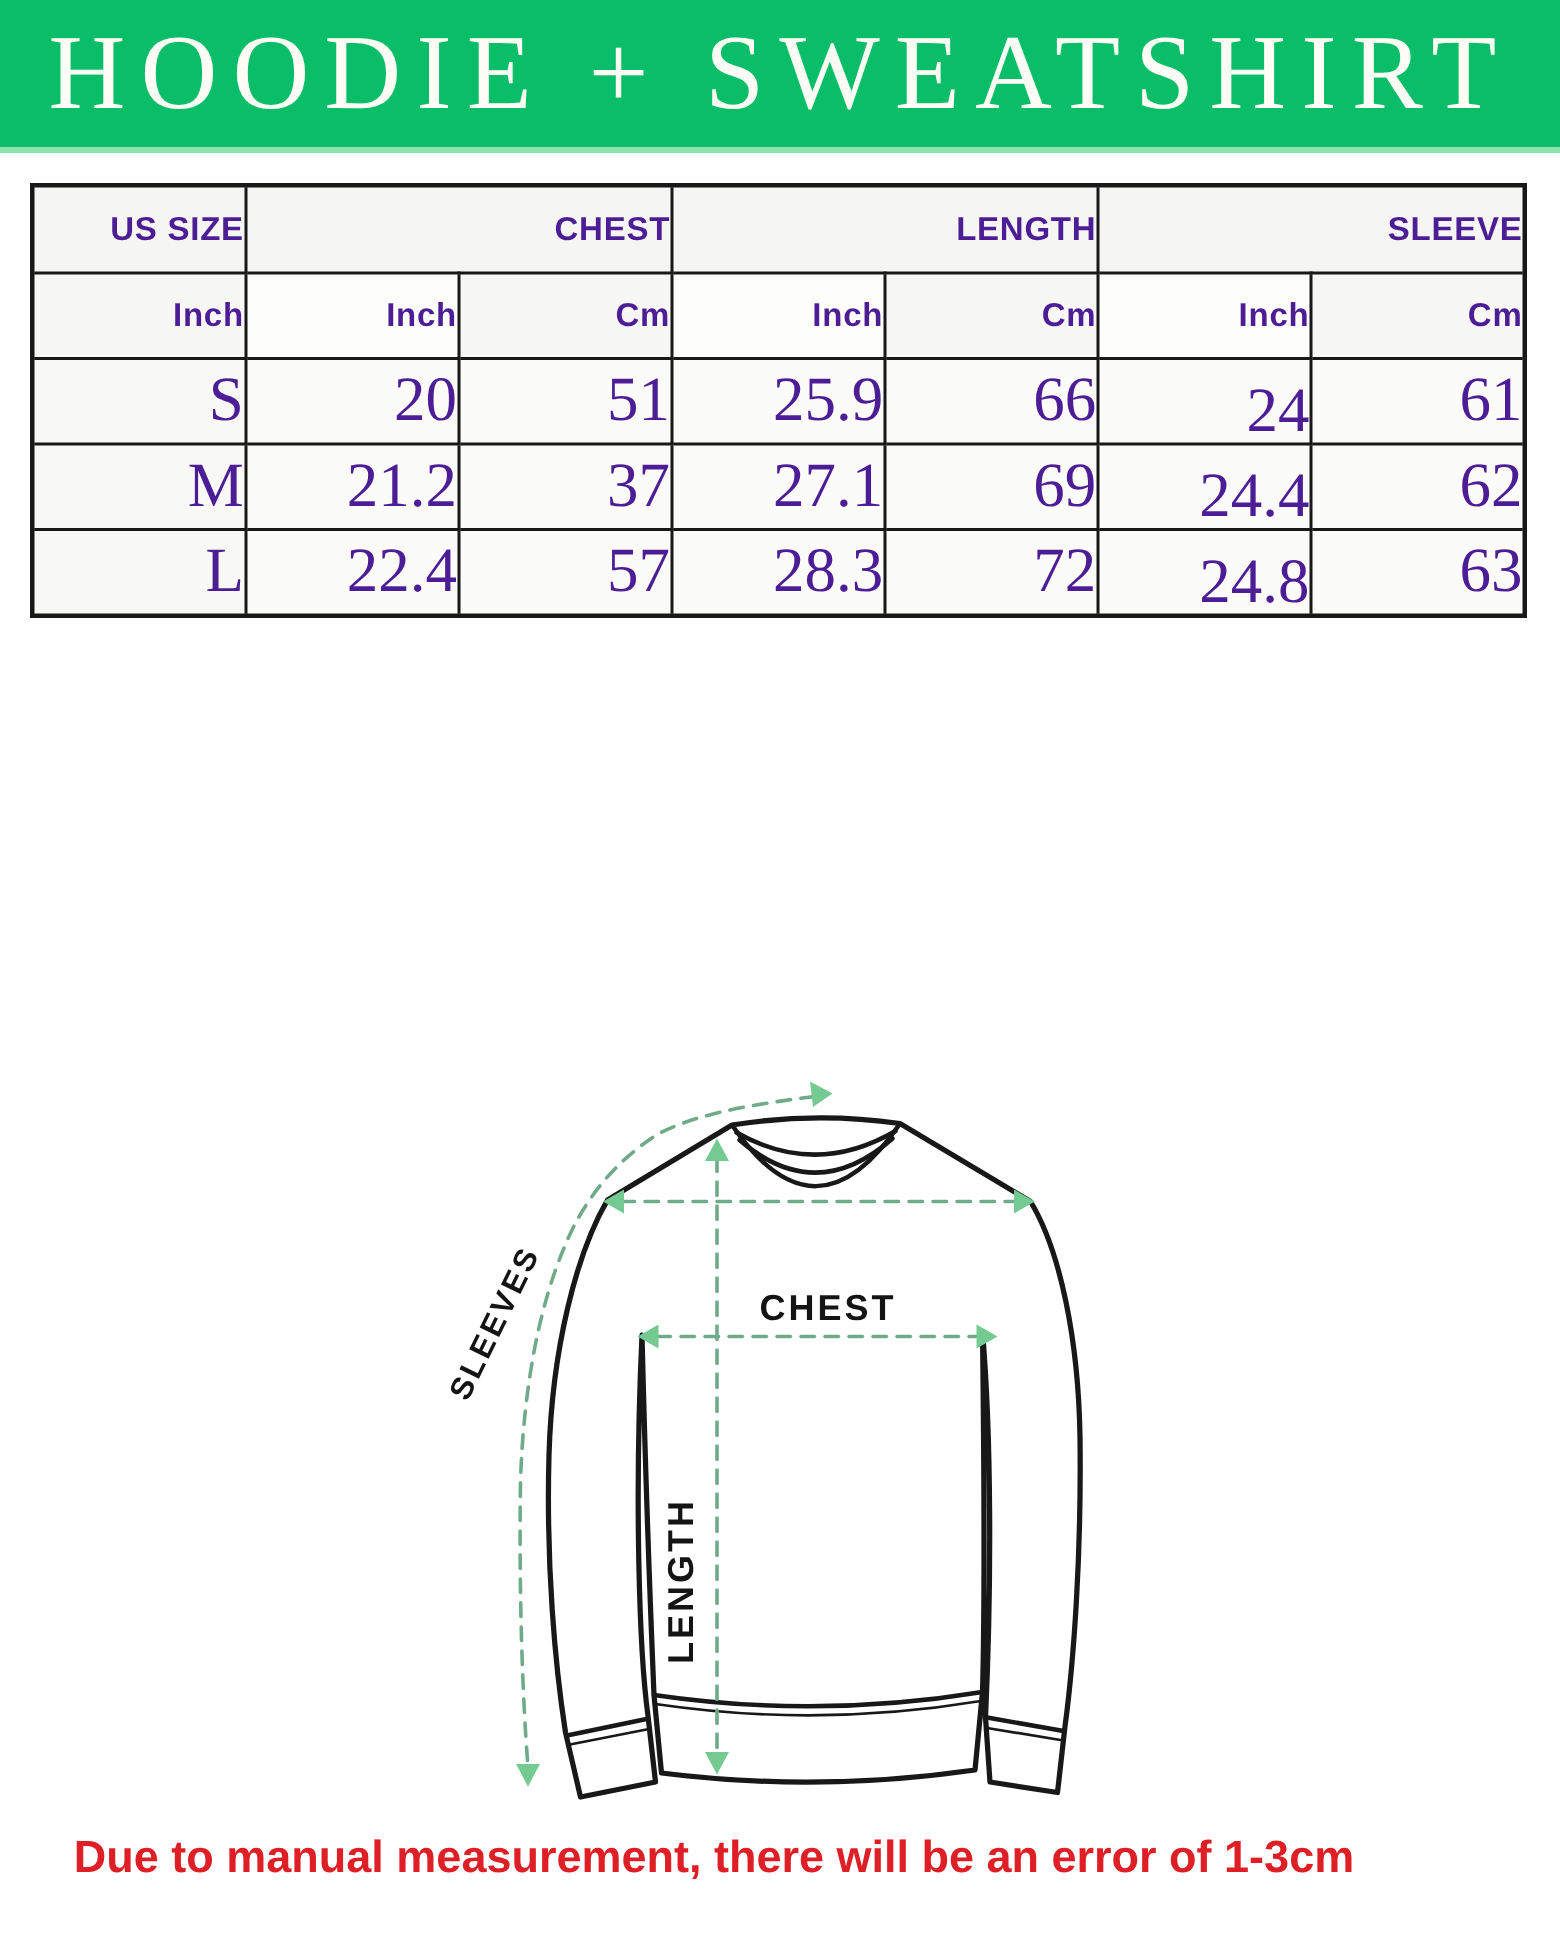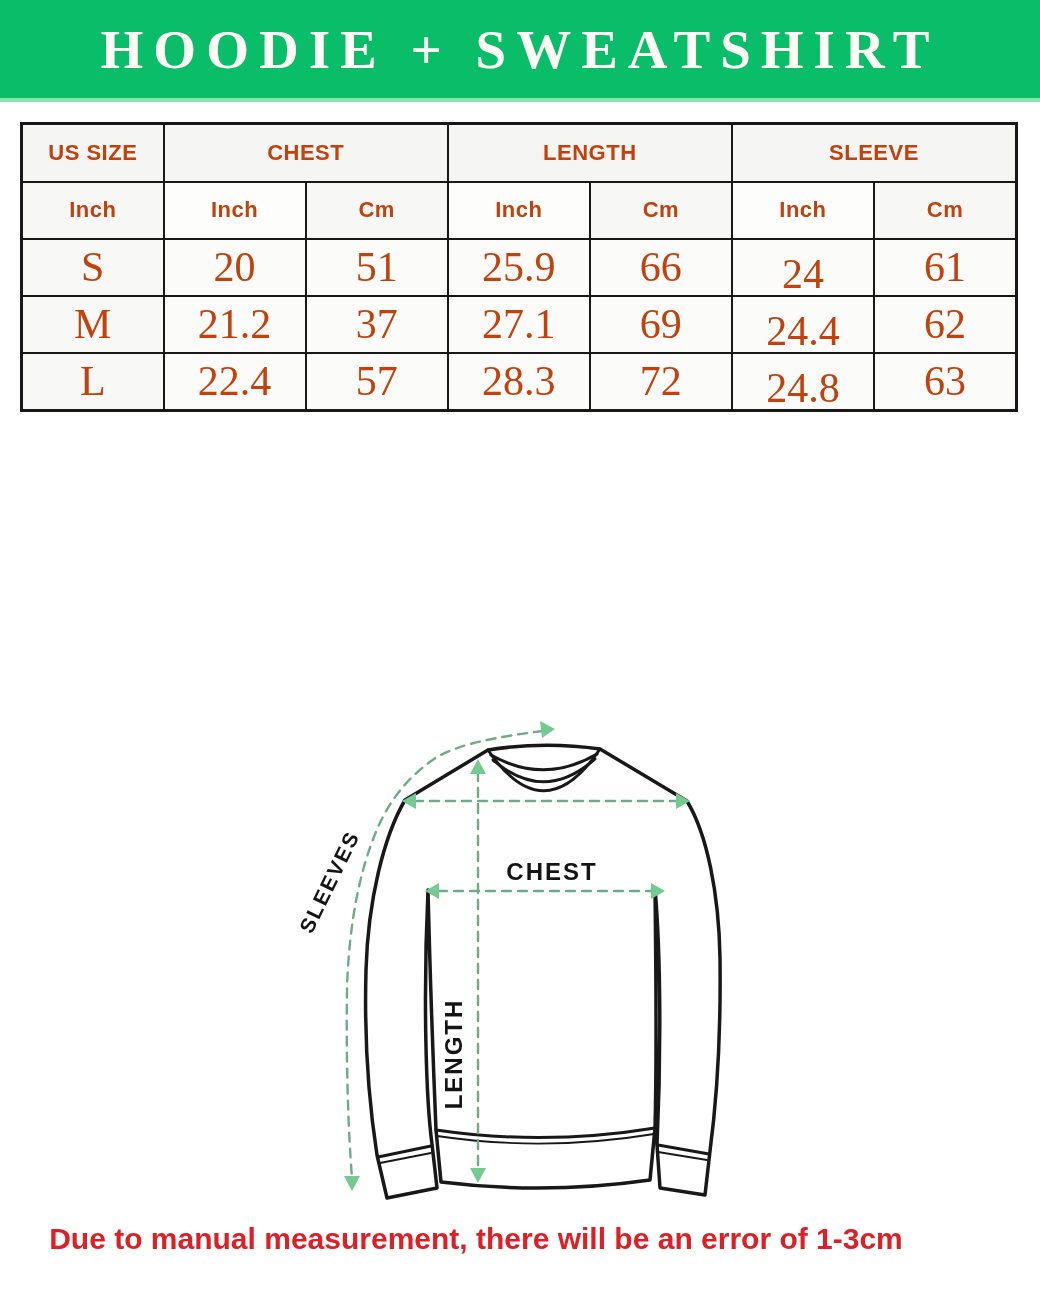--- a/index.html
+++ b/index.html
@@ -18,33 +18,33 @@
   }
   
   .banner{
     position:absolute;top:0;left:0;width:1040px;height:102px;
     background:var(--banner-bg);
     border-bottom:4px solid var(--banner-edge);
     display:flex;align-items:center;justify-content:center;
   }
   .banner-title{
     font-family:"Liberation Serif",serif;
-    font-size:55px;letter-spacing:10px;color:#fdfdf6;font-weight:700;
+    font-size:71px;letter-spacing:10px;color:#fdfdf6;font-weight:400;
     white-space:nowrap;
   }
   
   .chart{
     position:absolute;top:122px;left:20px;width:998px;
     border-collapse:collapse;table-layout:fixed;
     border:3px solid var(--ink);
   }
   .chart th,.chart td{
     border:2.5px solid var(--ink);
-    text-align:center;vertical-align:middle;
-    color:#c2410c;
+    text-align:right;vertical-align:middle;
+    color:#4c1d95;
   }
   .chart th{
     font-size:22px;font-weight:bold;background:#f5f5f4;
     height:58px;letter-spacing:.5px;
   }
   .chart thead tr:nth-child(2) th{height:57px;background:#f7f7f6;}
   .chart thead tr:nth-child(2) th:nth-child(even){background:#fdfdfc;}
   .chart td{
     font-family:"Liberation Serif",serif;
     font-size:42px;height:56px;background:#fbfbf9;line-height:1;

